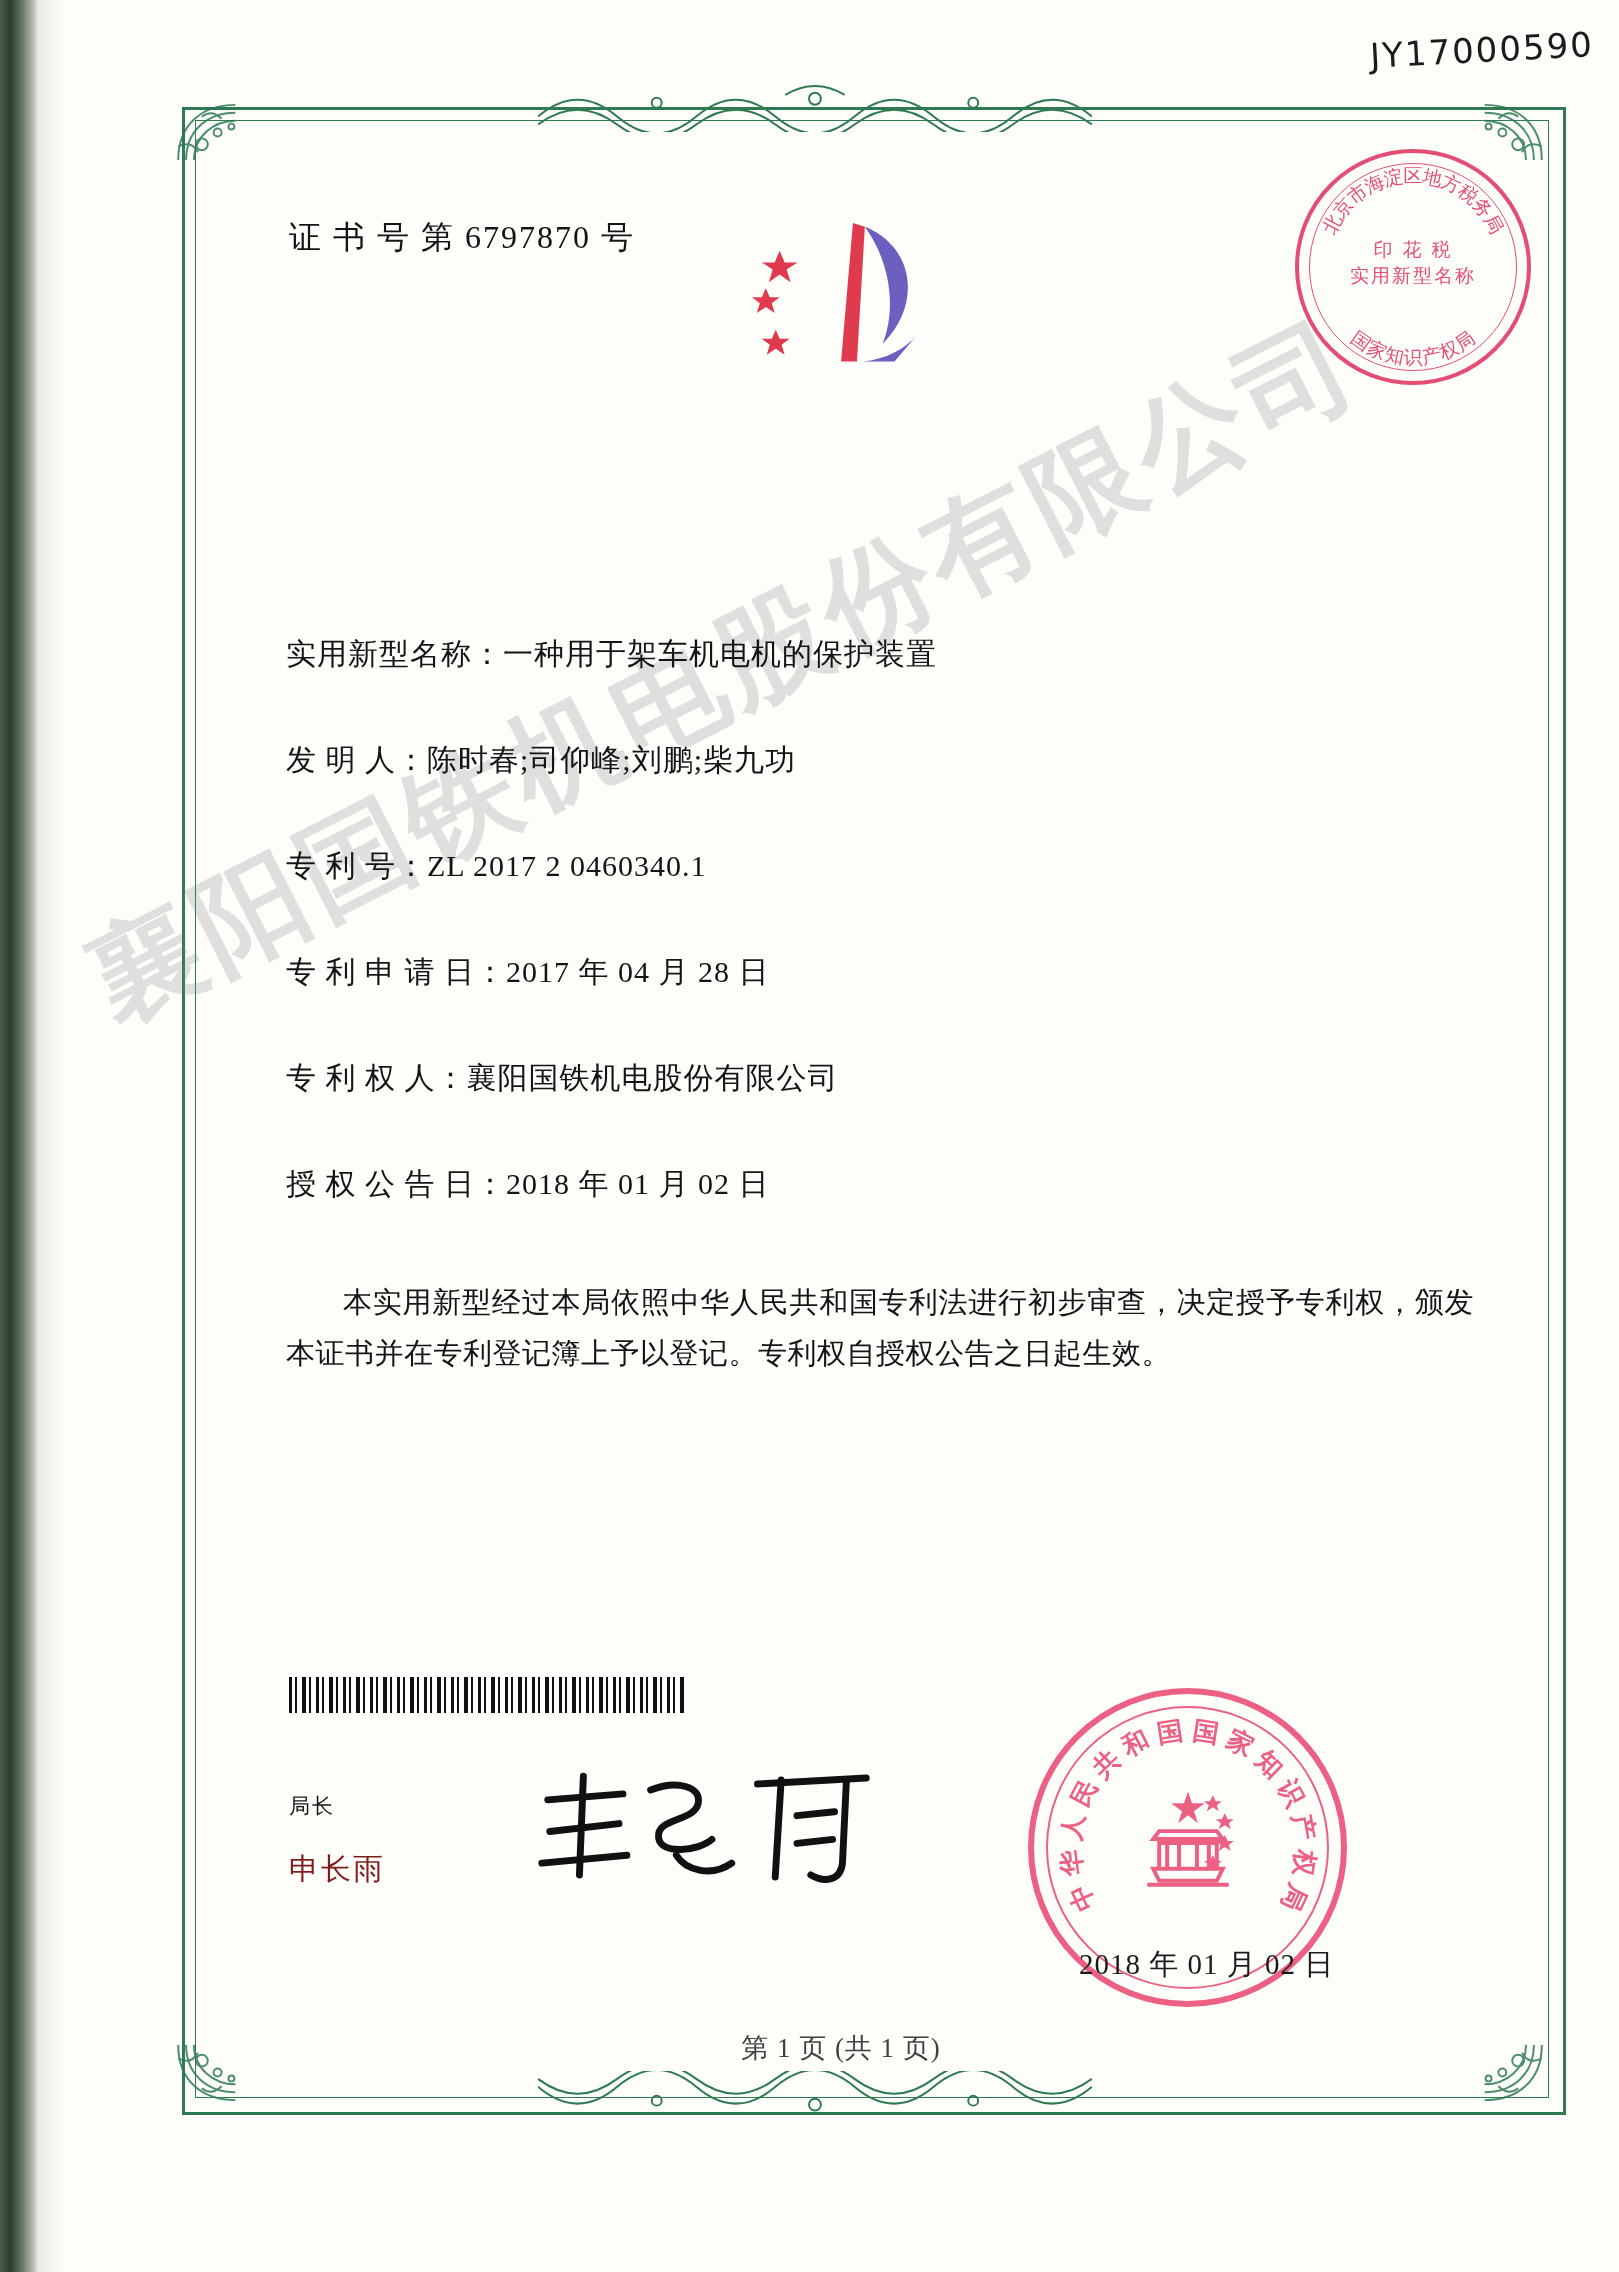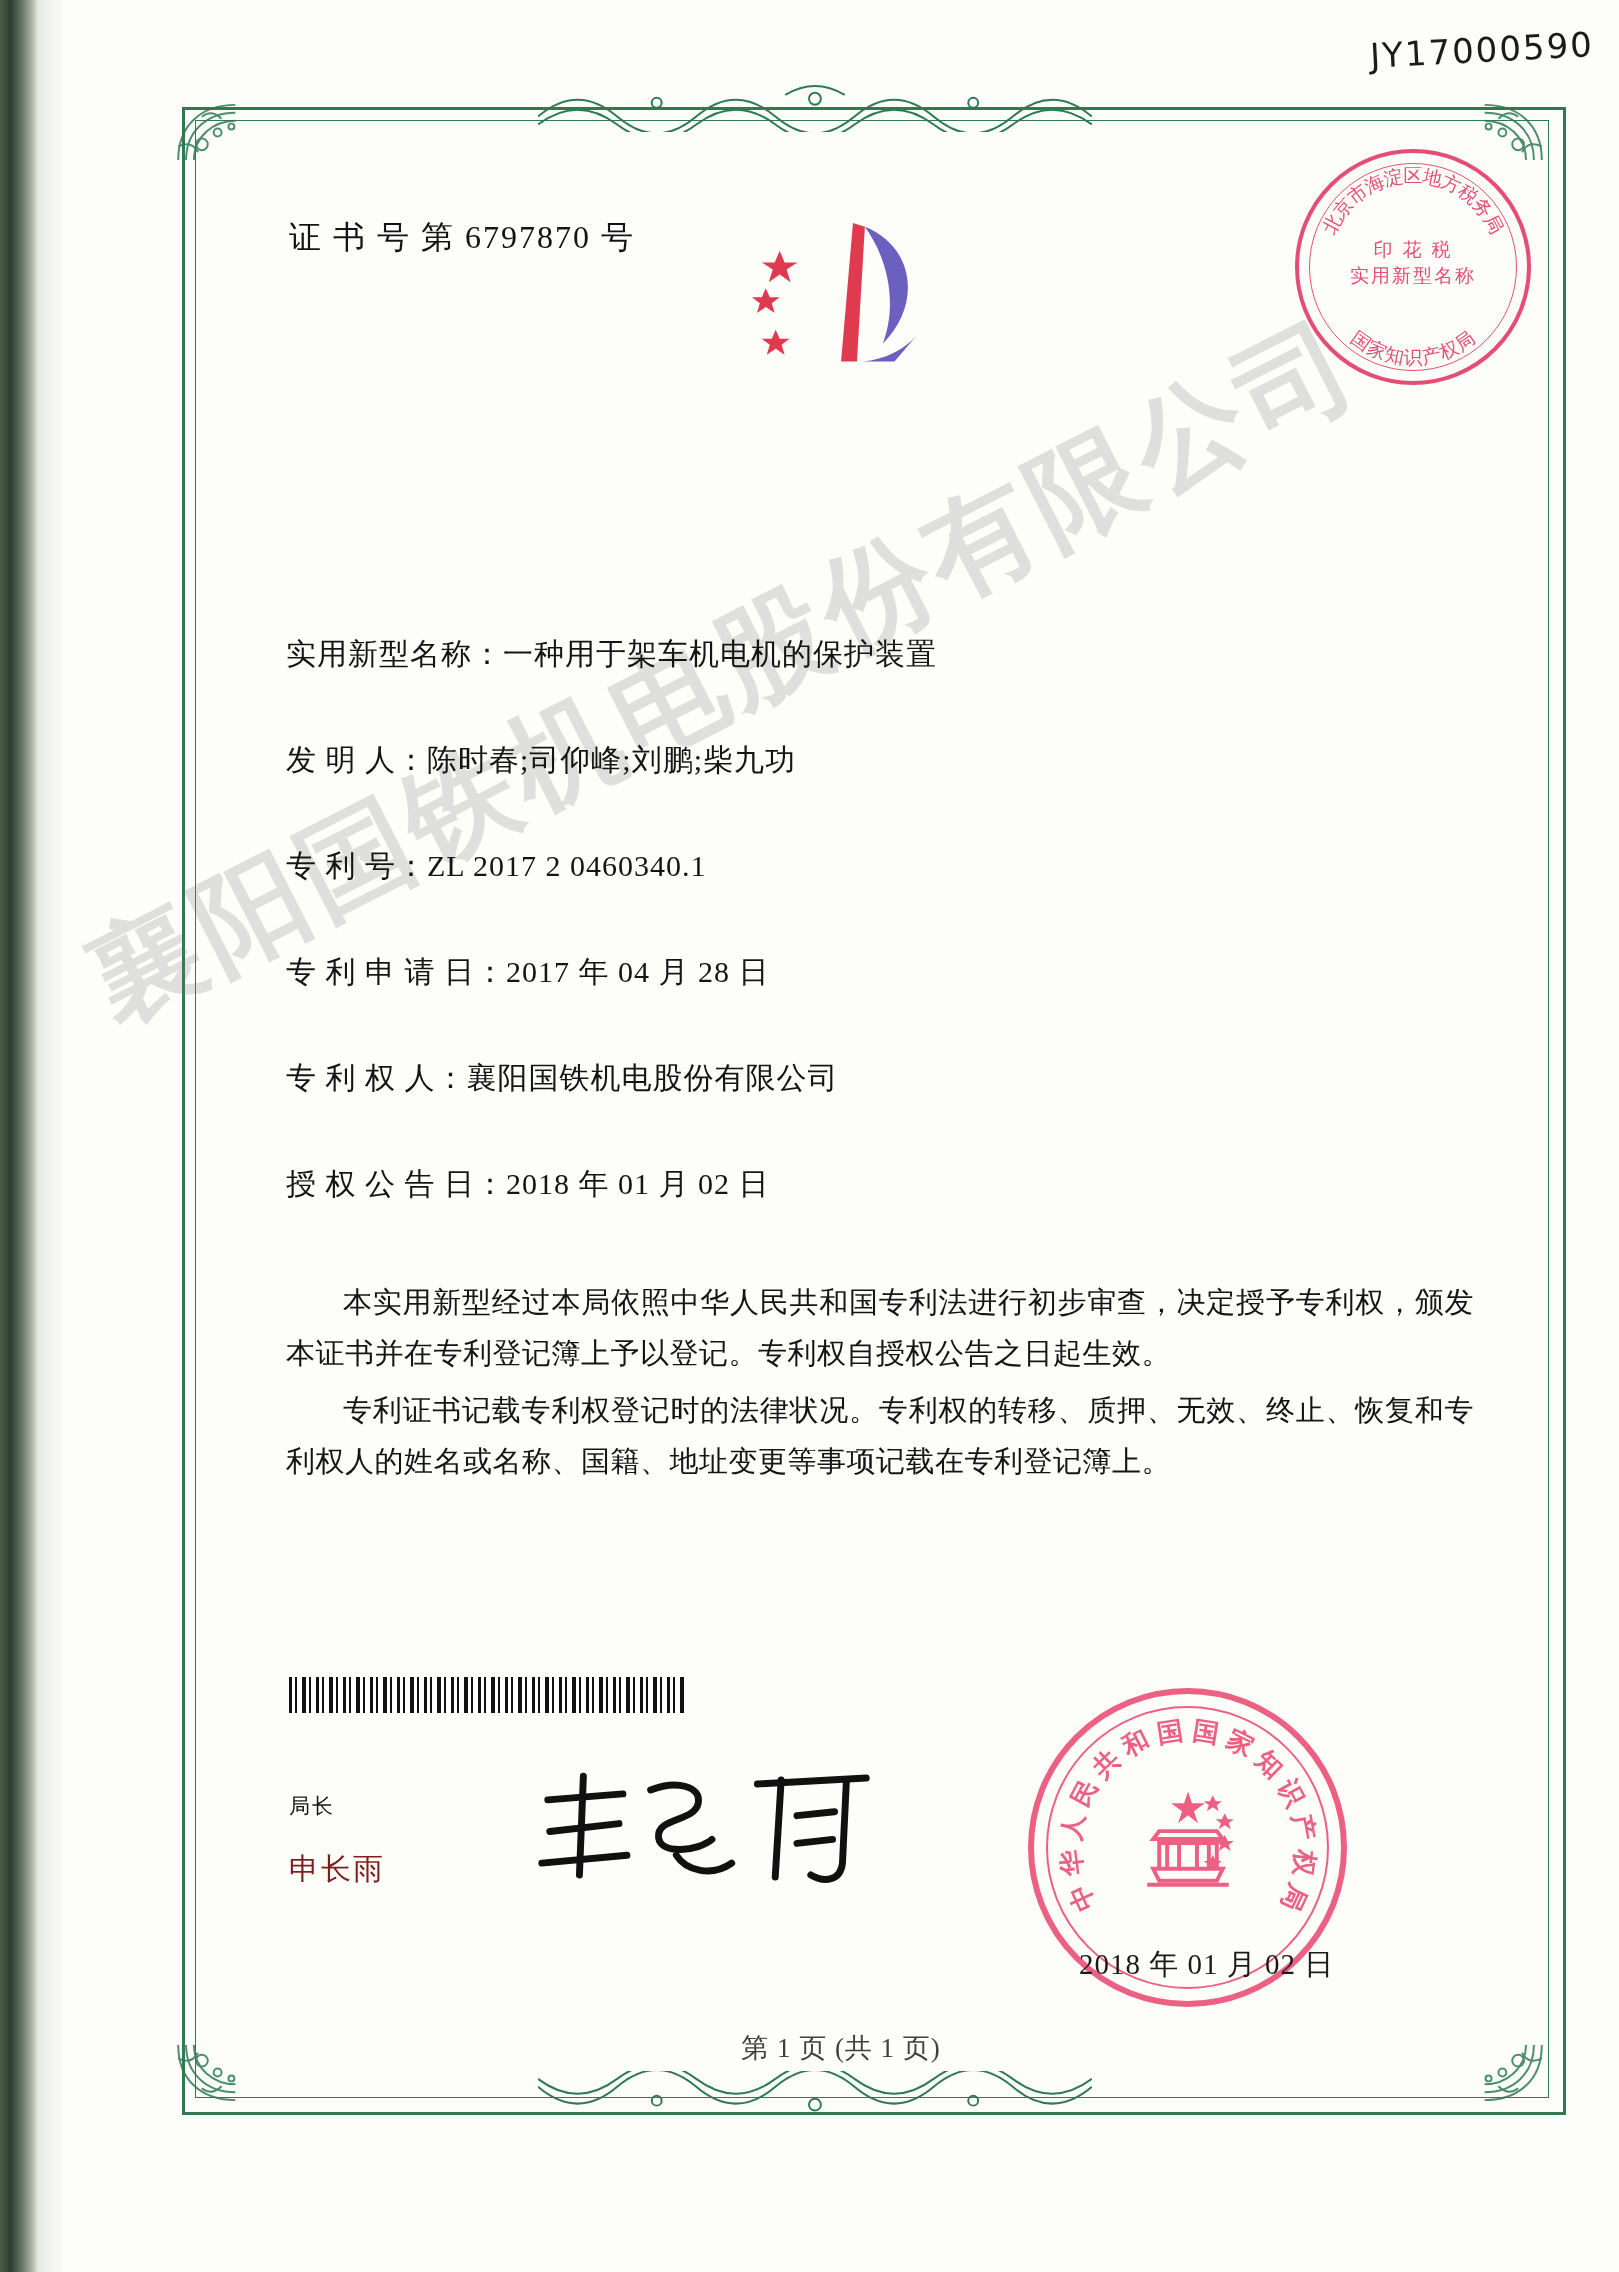--- a/index.html
+++ b/index.html
@@ -291,21 +291,20 @@
     <div class="field">
       <span class="lbl">专  利  权  人：</span><span>襄阳国铁机电股份有限公司</span>
     </div>
     <div class="field">
       <span class="lbl">授 权 公 告 日：</span><span>2018 年 01 月 02 日</span>
     </div>
   </div>
 
   <div class="paras">
     <div class="para">本实用新型经过本局依照中华人民共和国专利法进行初步审查，决定授予专利权，颁发本证书并在专利登记簿上予以登记。专利权自授权公告之日起生效。</div>
-    <div class="para">专利证书记载专利权登记时的法律状况。专利权的转移、质押、无效、终止、恢复和专利权人的姓名或名称、国籍、地址变更等事项记载在专利登记簿上。</div>
   </div>
 
   <div class="barcode"></div>
 
   <div class="sig-label">局长</div>
   <div class="sig-name">申长雨</div>
   <div class="sig-hand">
     <svg viewBox="0 0 360 140">
       <g fill="none" stroke="#111" stroke-width="7" stroke-linecap="round" stroke-linejoin="round">
         <path d="M20 40 L96 34"></path>

